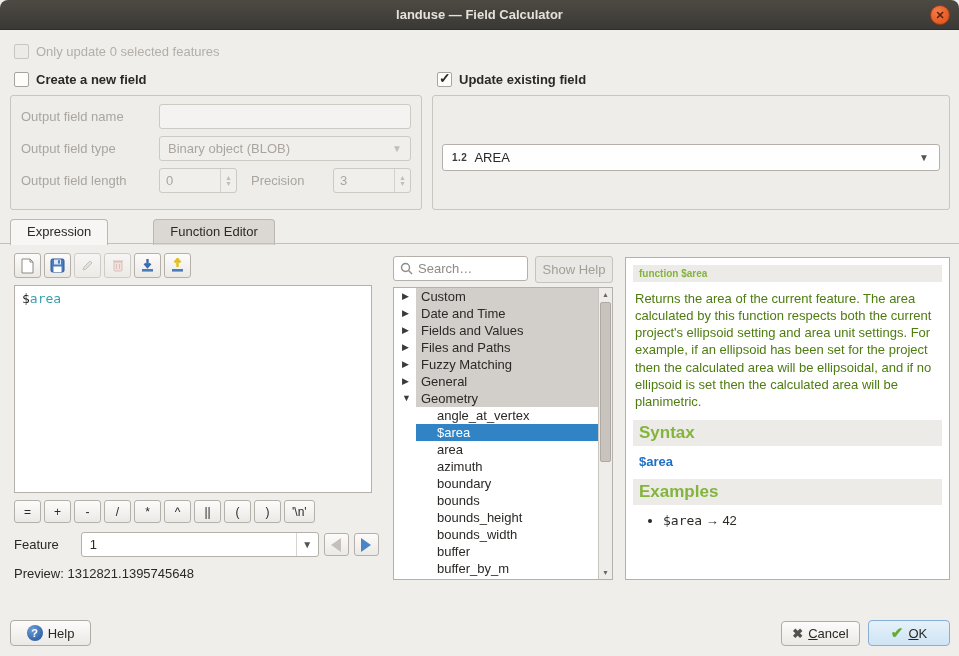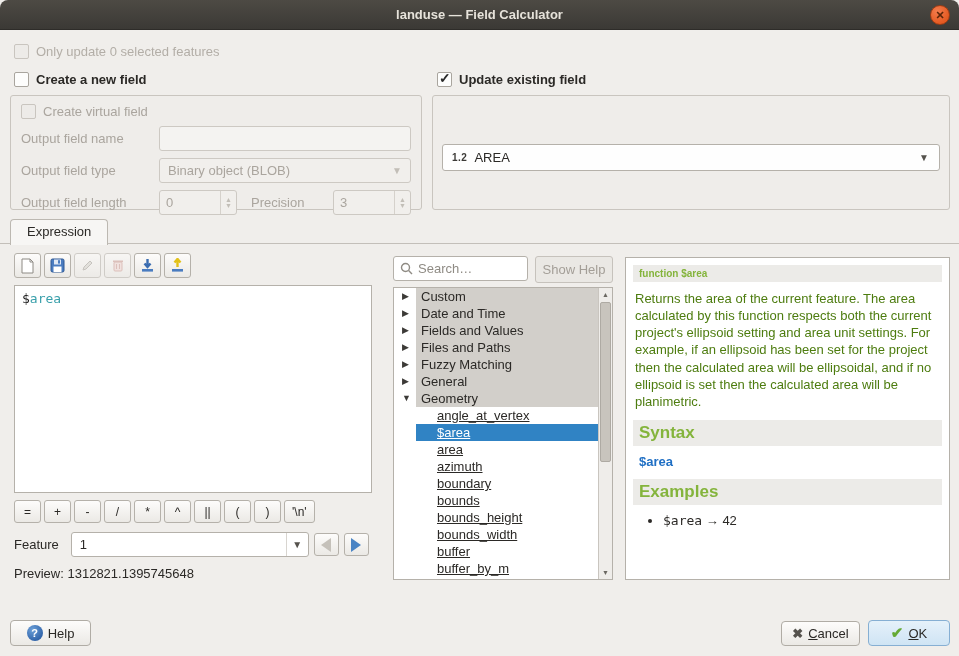--- a/index.html
+++ b/index.html
@@ -64,21 +64,21 @@
   .tbtn.dis { opacity:.55; }
   .editor { position:absolute; top:285px; left:14px; width:358px; height:208px; background:#fff;
     border:1px solid #b5b1aa; padding:5px 7px; font-family:"DejaVu Sans Mono", monospace; font-size:13px; }
   .editor .dollar { color:#1a1a1a; }
   .editor .teal { color:#3aa0ab; }
   .ops { position:absolute; top:500px; left:14px; display:flex; gap:3px; }
   .op { min-width:27px; height:23px; padding:0 7px; background:linear-gradient(#fdfcfb,#ebe9e5);
     border:1px solid #b5b1aa; border-radius:3px; font-size:12px; display:flex; align-items:center;
     justify-content:center; cursor:pointer; }
   .feature-row { position:absolute; top:532px; left:14px; display:flex; align-items:center; }
-  .feature-row .flabel { margin-right:12px; }
+  .feature-row .flabel { margin-right:22px; }
   .fcombo { width:238px; height:25px; background:#fff; border:1px solid #b5b1aa; border-radius:3px;
     display:flex; align-items:center; padding:0 8px; position:relative; cursor:pointer; }
   .fcombo .arrzone { position:absolute; right:0; top:0; bottom:0; width:22px; border-left:1px solid #d8d5d0;
     display:flex; align-items:center; justify-content:center; color:#55524d; font-size:10px; }
   .navbtn { width:25px; height:23px; margin-left:5px; background:linear-gradient(#fdfcfb,#ebe9e5);
     border:1px solid #b5b1aa; border-radius:3px; display:flex; align-items:center; justify-content:center; cursor:pointer; }
   .tri-l { width:0; height:0; border-style:solid; border-width:7px 10px 7px 0; border-color:transparent #c5c1ba transparent transparent; }
   .tri-r { width:0; height:0; border-style:solid; border-width:7px 0 7px 10px; border-color:transparent transparent transparent #4a84c4; }
   .preview { position:absolute; top:566px; left:14px; }
 
@@ -88,21 +88,21 @@
     display:flex; align-items:center; padding:8px 6px; }
   .searchbox input { border:none; outline:none; width:85px; font-size:13px; font-family:"Liberation Sans",sans-serif; color:#2b2926; background:transparent; }
   .searchbox input::placeholder { color:#8f8b84; }
   .showhelp { width:78px; height:27px; background:#eae8e4; border:1px solid #c6c2bc; border-radius:3px;
     color:#a39e97; display:flex; align-items:center; justify-content:center; }
   .tree { position:absolute; top:287px; left:393px; width:220px; height:293px; background:#fff;
     border:1px solid #b5b1aa; overflow:hidden; }
   .trow { height:17px; line-height:17px; position:relative; white-space:nowrap; cursor:pointer; }
   .trow .exp { position:absolute; left:8px; top:0; font-size:9px; color:#3c3a37; }
   .trow .gbg { margin-left:22px; margin-right:14px; background:#d2cfca; padding-left:5px; height:17px; }
-  .trow .cbg { margin-left:22px; margin-right:14px; padding-left:21px; height:17px;text-decoration:underline; }
+  .trow .cbg { margin-left:22px; margin-right:14px; padding-left:21px; height:17px; }
   .trow .cbg.sel { background:#3083c4; color:#fff; }
   .vscroll { position:absolute; right:0; top:0; bottom:0; width:14px; background:#efedea; border-left:1px solid #c9c5bf; }
   .vscroll .up, .vscroll .down { position:absolute; left:0; right:0; height:13px; display:flex; align-items:center; justify-content:center; font-size:7px; color:#6b6862; cursor:pointer; }
   .vscroll .up { top:0; } .vscroll .down { bottom:0; }
   .vscroll .slider { position:absolute; left:1px; right:1px; top:14px; height:160px; background:#c8c4bd; border:1px solid #aeaaa3; border-radius:2px; cursor:grab; }
 
   
   .helppanel { position:absolute; top:257px; left:625px; width:325px; height:323px; background:#fff;
     border:1px solid #b5b1aa; padding:7px 9px; overflow:hidden; }
   .hband { background:#ecebe8; padding:3px 6px; margin:0 -2px 8px -2px; }
@@ -144,24 +144,20 @@
 
   <div class="hdr hdr-left">
     <span class="cb"></span><span>Create a new field</span>
   </div>
   <div class="hdr hdr-right">
     <span class="cb checked"></span><span>Update existing field</span>
   </div>
 
   <div class="groupbox gb-left">
     <div class="frow">
-      <span class="cb disabled"></span>
-      <span class="dis-label">Create virtual field</span>
-    </div>
-    <div class="frow">
       <span class="lbl dis-label">Output field name</span>
       <span class="dis-input"></span>
     </div>
     <div class="frow">
       <span class="lbl dis-label">Output field type</span>
       <span class="dis-combo">
         <span>Binary object (BLOB)</span>
         <span class="arr">▼</span>
       </span>
     </div>
@@ -188,20 +184,21 @@
   <div class="groupbox gb-right">
     <div class="combo">
       <span class="ftype">1.2</span>
       <span>AREA</span>
       <span class="arr">▼</span>
     </div>
   </div>
 
   <div class="tabs">
     <div class="tab active">Expression</div>
+    <div class="tab">Function Editor</div>
   </div>
   <div class="pane-line"></div>
 
   <div class="toolbar">
     <div class="tbtn">
       <svg width="15" height="16" viewBox="0 0 15 16">
           <path d="M2 1 h8 l3 3 v11 h-11 z" fill="#ffffff" stroke="#8d8a84"></path>
           <path d="M10 1 v3 h3" fill="none" stroke="#8d8a84"></path>
         </svg>
     </div>

